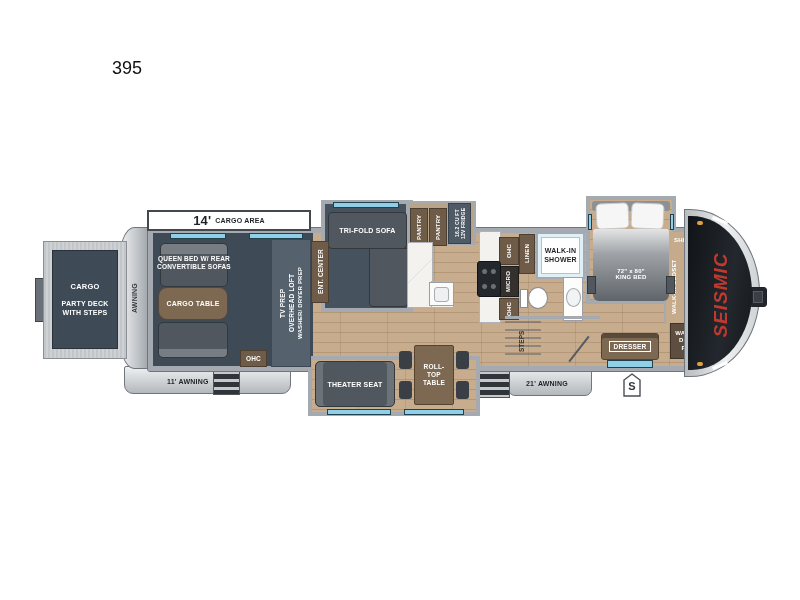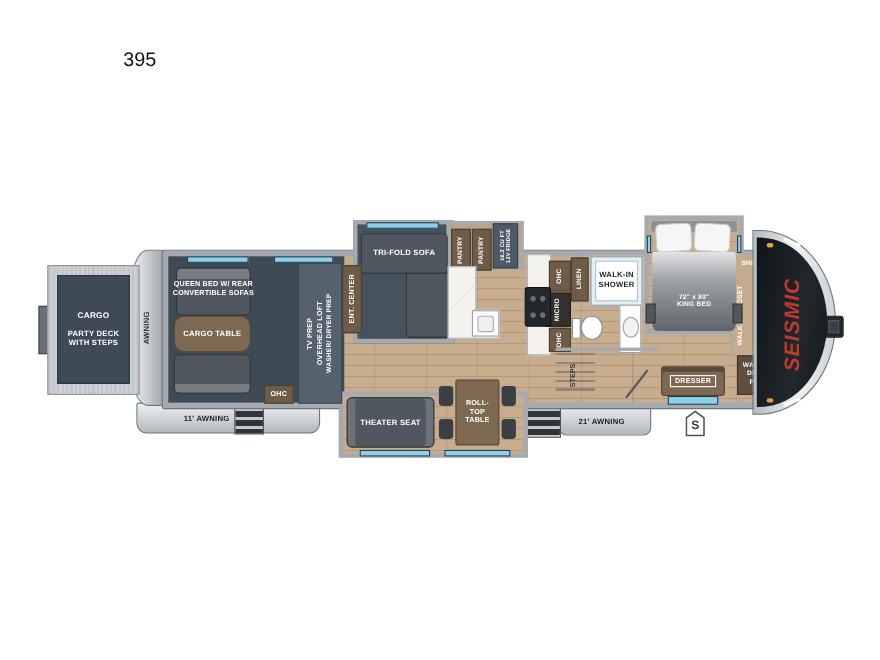--- a/index.html
+++ b/index.html
@@ -21,21 +21,21 @@
           background-image:linear-gradient(135deg,rgba(175,180,185,.35) 0 1px,transparent 1px 45%,rgba(175,180,185,.3) 45% 46%,transparent 46%);}
   .darkfurn{background:#51575e;border:1px solid #33383d;}
   .flexc{display:flex;align-items:center;justify-content:center;text-align:center;}
   .steps-bars{background:repeating-linear-gradient(180deg,#2f353b 0 5px,#c6c9cc 5px 8px);border:1px solid #50555a;}
 </style>
 </head>
 <body>
 
 <div id="canvas">
 
-  <div class="abs" style="left:112px;top:44px;font-size:18px;color:#111;">395</div>
+  <div class="abs" style="left:112px;top:58px;font-size:18px;color:#111;">395</div>
 
   <div class="abs" style="left:118px;top:227px;width:32px;height:142px;z-index:1;
        background:linear-gradient(90deg,#f3f4f5,#c2c6ca 60%,#9ea4a9);border:1px solid #6f757c;
        border-radius:16px 3px 3px 16px / 40px 4px 4px 40px;">
     <div class="vtext wlabel" style="width:100%;height:100%;font-size:7px;color:#33373b;">AWNING</div>
   </div>
 
   <div class="abs" style="left:35px;top:278px;width:11px;height:44px;background:#6a7077;border:1px solid #3f464d;z-index:1;"></div>
   <div class="abs" style="left:43px;top:241px;width:84px;height:118px;background:#cfd2d4;border:1px solid #8a9096;
        background-image:repeating-linear-gradient(90deg,rgba(0,0,0,.06) 0 2px,transparent 2px 4px);z-index:1;"></div>
@@ -59,20 +59,25 @@
     <text x="9" y="17" text-anchor="middle" font-size="11" font-weight="bold" fill="#33383d">S</text>
   </svg>
 
   <div class="abs wood" style="left:148px;top:228px;width:558px;height:143px;border:5px solid #a5aab0;
        outline:1px solid #6f757c;border-radius:2px;z-index:2;"></div>
 
   <div class="abs" style="left:153px;top:233px;width:160px;height:133px;background:#3e4a56;z-index:3;"></div>
   <div class="abs win" style="left:170px;top:233px;width:56px;height:6px;z-index:4;"></div>
   <div class="abs win" style="left:249px;top:233px;width:54px;height:6px;z-index:4;"></div>
 
+  <div class="abs" style="left:147px;top:210px;width:164px;height:21px;background:#fff;border:2px solid #43484e;z-index:4;
+       display:flex;align-items:center;justify-content:center;gap:4px;">
+    <span class="dlabel" style="font-size:13px;">14'</span>
+    <span class="dlabel" style="font-size:7px;">CARGO AREA</span>
+  </div>
 
   <div class="abs darkfurn" style="left:160px;top:243px;width:68px;height:44px;border-radius:5px;z-index:4;
        background:linear-gradient(180deg,#777d83 0 10px,#51575e 10px);"></div>
   <div class="abs wlabel" style="left:150px;top:255px;width:88px;font-size:6.5px;line-height:1.2;text-align:center;z-index:5;">QUEEN BED W/ REAR CONVERTIBLE SOFAS</div>
   <div class="abs flexc" style="left:158px;top:287px;width:70px;height:33px;background:#7d6852;border:1px solid #57473a;border-radius:9px;z-index:4;">
     <span class="wlabel" style="font-size:7px;">CARGO TABLE</span>
   </div>
   <div class="abs darkfurn" style="left:158px;top:322px;width:70px;height:36px;border-radius:5px;z-index:4;
        background:linear-gradient(0deg,#777d83 0 8px,#51575e 8px);"></div>
   <div class="abs cab" style="left:240px;top:350px;width:27px;height:17px;z-index:4;">

